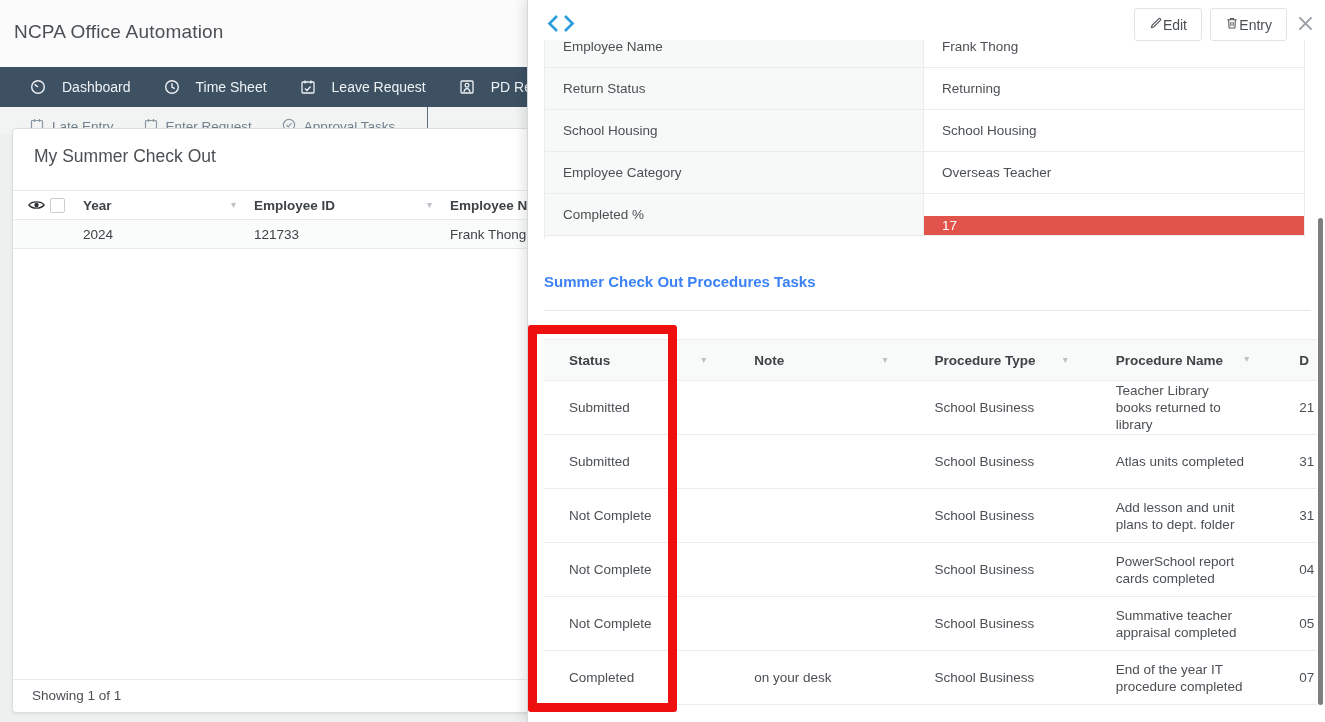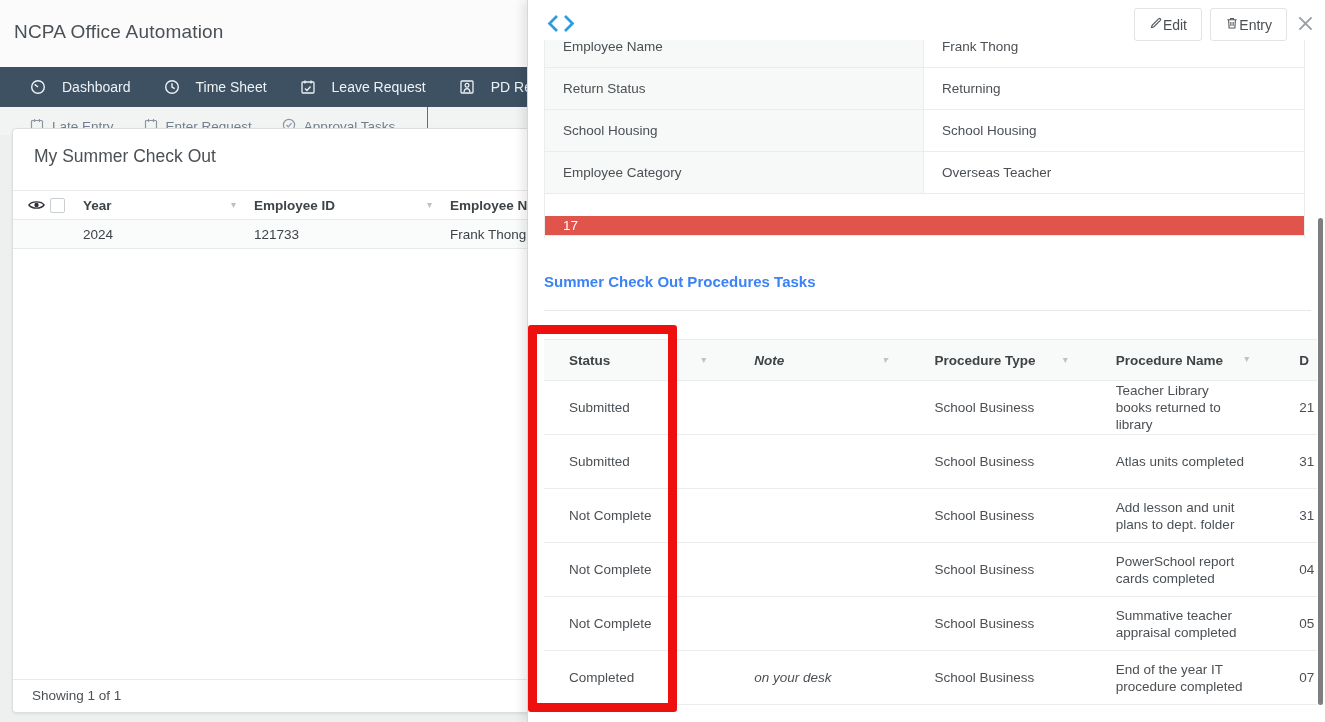--- a/index.html
+++ b/index.html
@@ -45,21 +45,21 @@
   .fval{flex:1;color:#4b5055;display:flex;align-items:center;padding-left:18px;box-sizing:border-box;}
   .frow.hl .fval{background:#e0544b;color:#ffffff;margin-top:22px;}
   .tasks-heading{position:absolute;left:16px;top:273px;font-size:15px;font-weight:bold;color:#3b82f6;}
   .tasks-divider{position:absolute;left:16px;top:310px;width:767px;height:1px;background:#e8e8e8;}
   .tasks{position:absolute;left:16px;top:339px;width:773px;overflow:hidden;}
   .trow{display:flex;align-items:center;height:54px;border-bottom:1px solid #ebecec;box-sizing:border-box;font-size:13.5px;color:#4b5055;background:#fff;}
   .trow.thead{height:42px;background:#f8f9f9;border-top:1px solid #ebecec;font-weight:bold;color:#3e4347;}
   .tc{box-sizing:border-box;position:relative;white-space:nowrap;}
   .tc .caret{position:absolute;right:8px;top:50%;transform:translateY(-58%);color:#bcc2c7;font-size:10px;font-weight:normal;}
   .tc-status{width:172px;padding-left:25px;}
-  .tc-note{width:183px;padding-left:40px;font-style:italic;}
+  .tc-note{width:183px;padding-left:40px;}
   .tc-ptype{width:182px;padding-left:39px;}
   .tc-pname{width:183px;padding-left:40px;padding-right:12px;white-space:normal;line-height:17px;}
   .tc-date{width:60px;padding-left:42px;overflow:visible;}
   .scrollthumb{position:absolute;left:790px;top:218px;width:5px;height:487px;background:#7e7e7e;border-radius:3px;}
   
   .annotation{position:absolute;left:528px;top:325px;width:149px;height:387px;border:9px solid #ee0f0f;border-radius:3px;box-sizing:border-box;z-index:10;pointer-events:none;}
 </style>
 </head>
 <body>
 
@@ -196,20 +196,21 @@
         </div>
         <div class="frow">
           <div class="flabel">School Housing</div>
           <div class="fval">School Housing</div>
         </div>
         <div class="frow">
           <div class="flabel">Employee Category</div>
           <div class="fval">Overseas Teacher</div>
         </div>
         <div class="frow hl">
+          <div class="flabel">Completed %</div>
           <div class="fval">17</div>
         </div>
       </div>
     </div>
 
     <div class="tasks-heading">Summer Check Out Procedures Tasks</div>
     <div class="tasks-divider"></div>
 
     <div class="tasks">
       <div class="trow thead">

